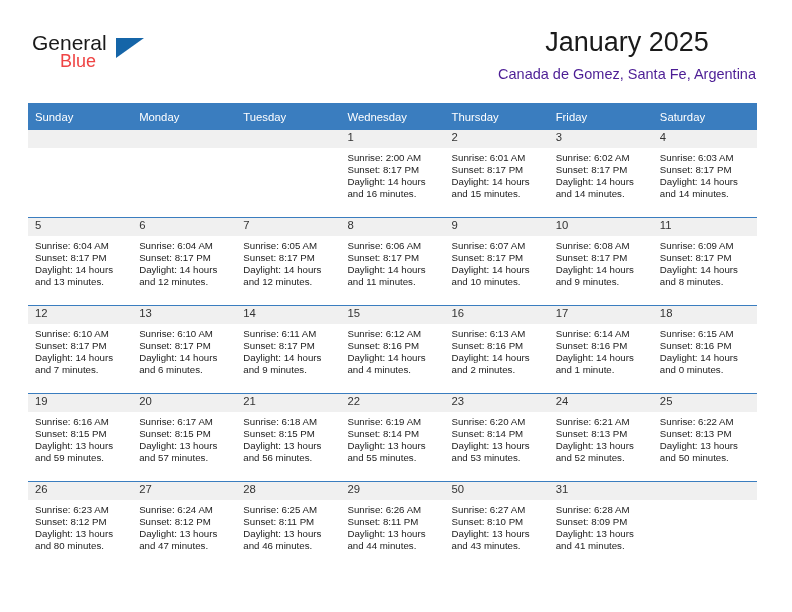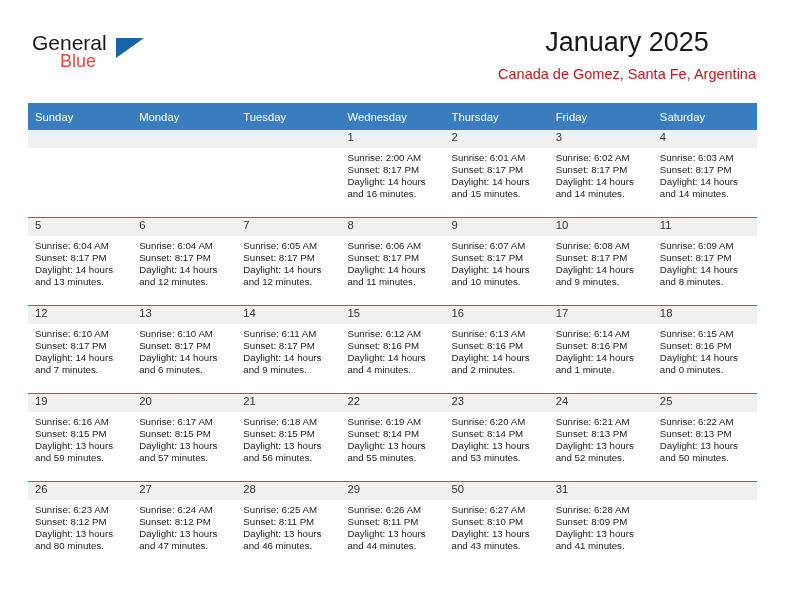--- a/index.html
+++ b/index.html
@@ -70,21 +70,21 @@
     text-align: center;
   }
   .cal-title {
     font-size: 27px;
     color: #1a1a1a;
     line-height: 32px;
     white-space: nowrap;
   }
   .cal-subtitle {
     font-size: 14.5px;
-    color: #b91c1c;
+    color: #4c1d95;
     line-height: 20px;
     margin-top: 6px;
     white-space: nowrap;
   }
 
   
   .calendar {
     position: absolute;
     left: 28px;
     top: 103px;

